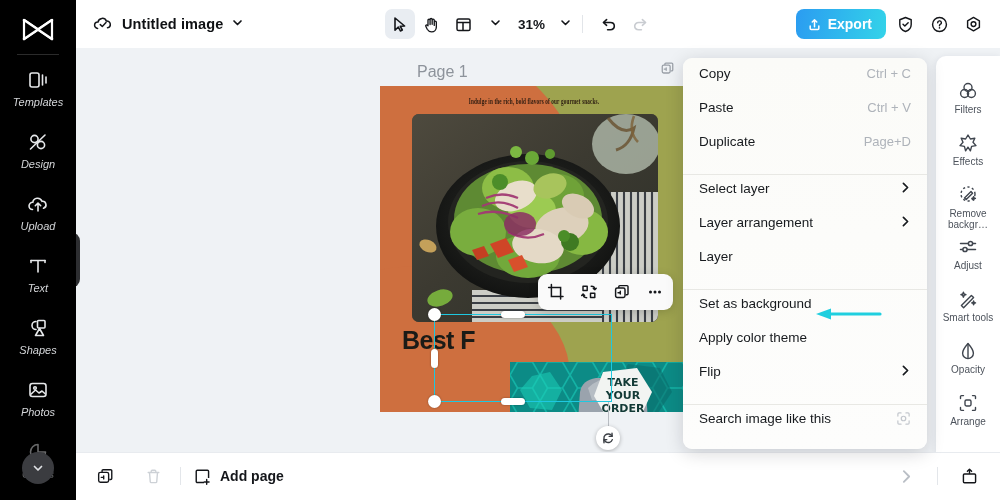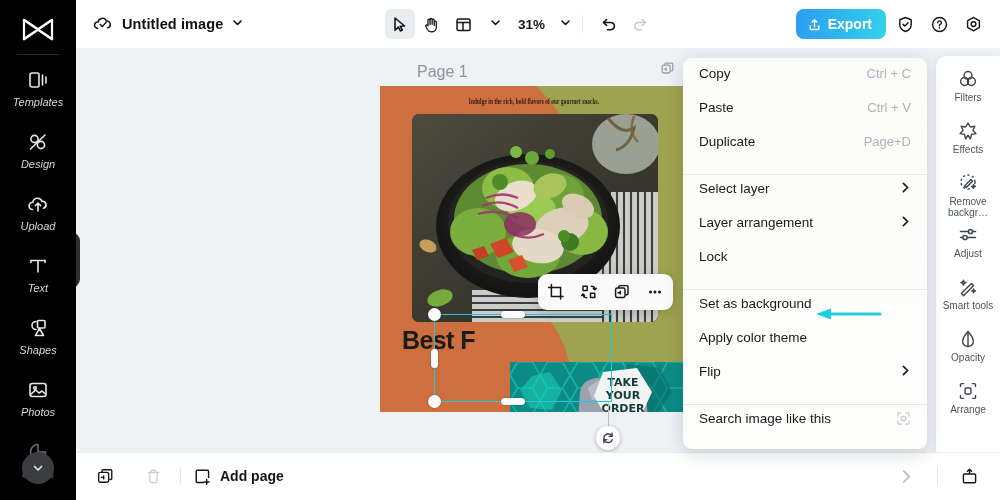--- a/index.html
+++ b/index.html
@@ -157,21 +157,21 @@
   .float-tb .ft-ic {
     width:20px; height:20px; display:flex; align-items:center;
     justify-content:center; cursor:pointer;
   }
 
   
   .right-panel {
     position:absolute; right:0; top:56px; width:64px; height:408px;
     background:#fff; border-radius:10px 0 0 10px;
     box-shadow:-1px 0 6px rgba(20,30,50,.07);
-    z-index:18; padding-top:8px;
+    z-index:18; padding-top:20px;
     display:flex; flex-direction:column; align-items:center;
   }
   .rp-item {
     width:64px; min-height:52px; display:flex; flex-direction:column;
     align-items:center; justify-content:flex-start; gap:2px;
     padding-top:4px; cursor:pointer;
   }
   .rp-item .rp-ic { width:22px; height:22px; display:block; }
   .rp-item .rp-lb {
     font-size:10px; color:#4d535c; line-height:1.12;
@@ -680,21 +680,21 @@
     </div>
     <div class="ctx-item">
       <span class="ctx-lb">Layer arrangement</span>
       <span class="ctx-sc" style="display:flex;align-items:center;">
         <svg width="11" height="13" viewBox="0 0 11 13" fill="none" stroke="#171a1e" stroke-width="1.7">
           <path d="M3.4 2.4 L7.6 6.5 L3.4 10.6" stroke-linecap="round" stroke-linejoin="round"></path>
         </svg>
       </span>
     </div>
     <div class="ctx-item">
-      <span class="ctx-lb">Lock</span>
+      <span class="ctx-lb">Layer</span>
     </div>
 
     <div class="ctx-div"></div>
 
     <div class="ctx-item">
       <span class="ctx-lb">Set as background</span>
       <span class="ctx-arrow-anno">
         <svg width="68" height="14" viewBox="0 0 68 14" fill="none">
           <path d="M66 7 H16" stroke="#20CFDF" stroke-width="3.2" stroke-linecap="round"></path>
           <path d="M2 7 L17 1.4 L17 12.6 Z" fill="#20CFDF"></path>

